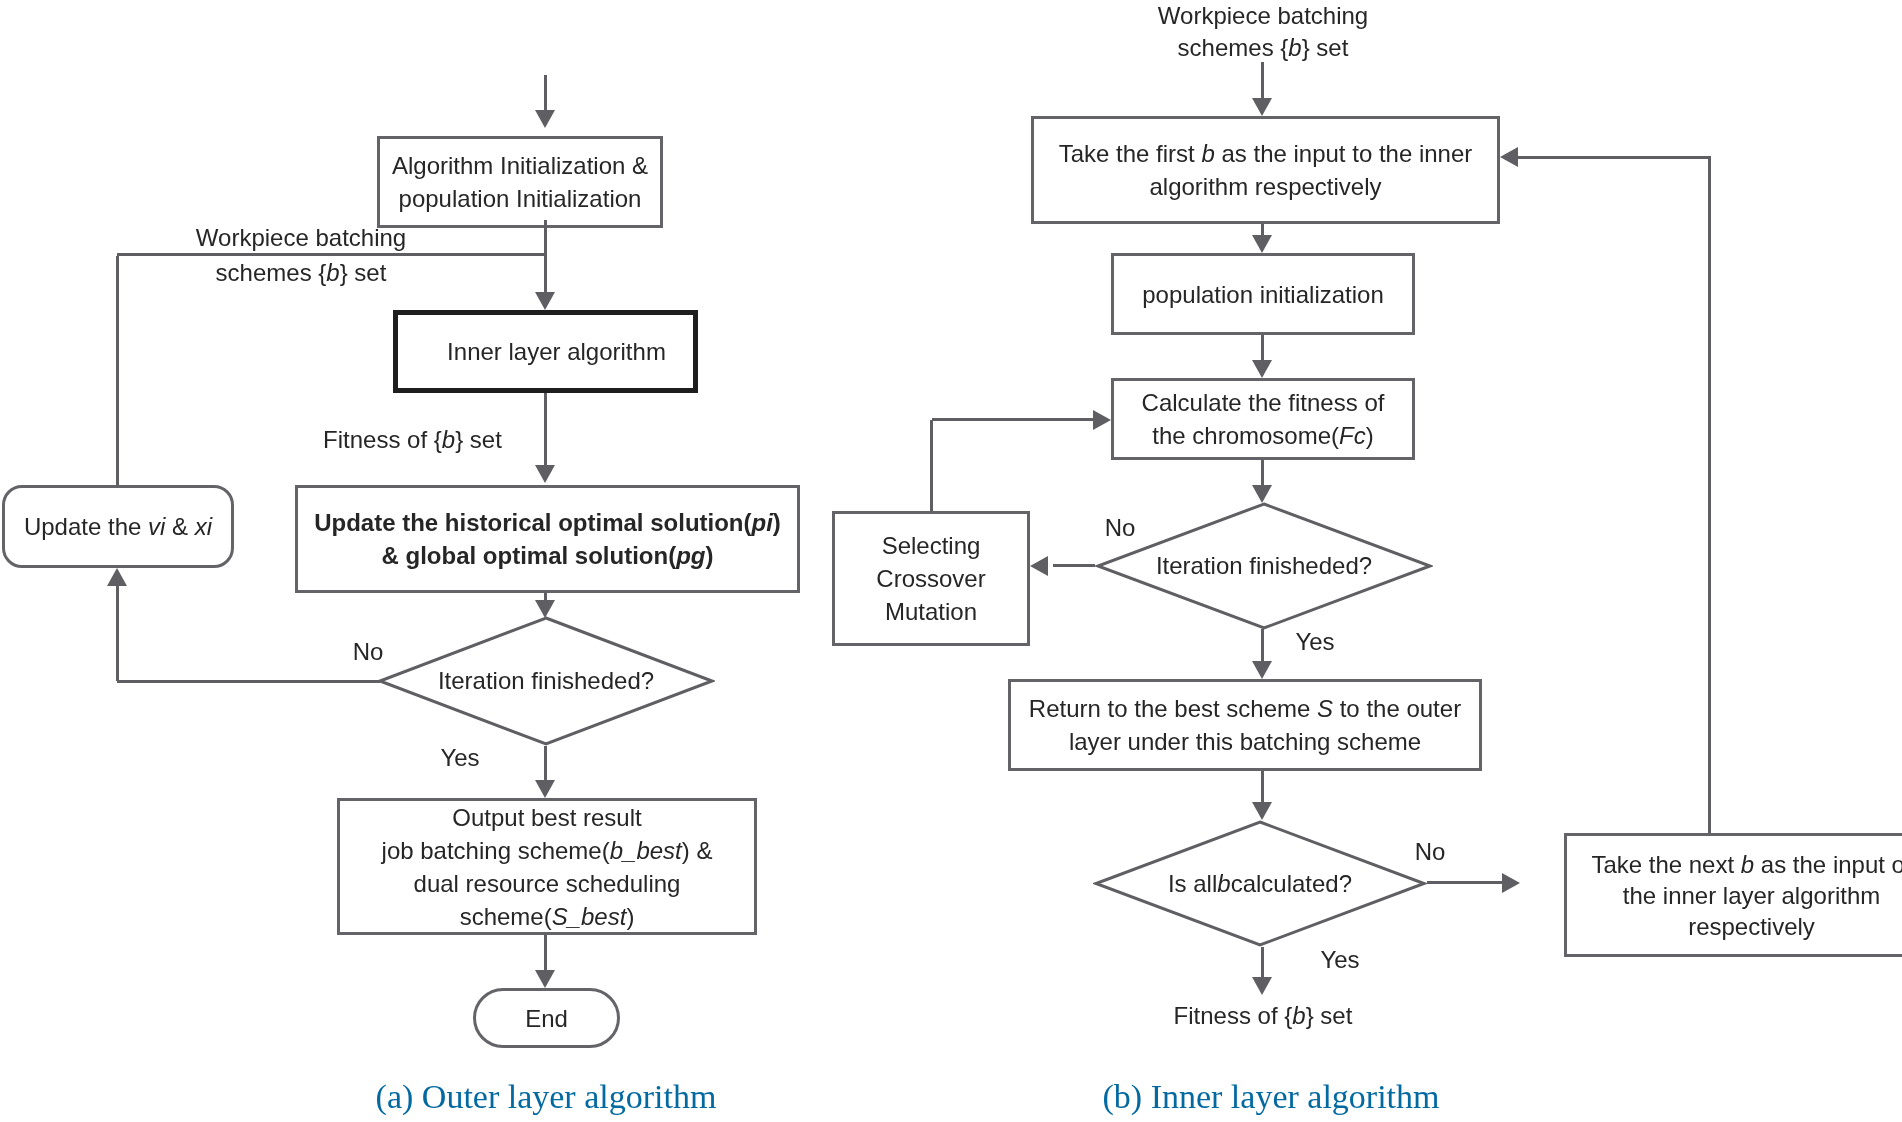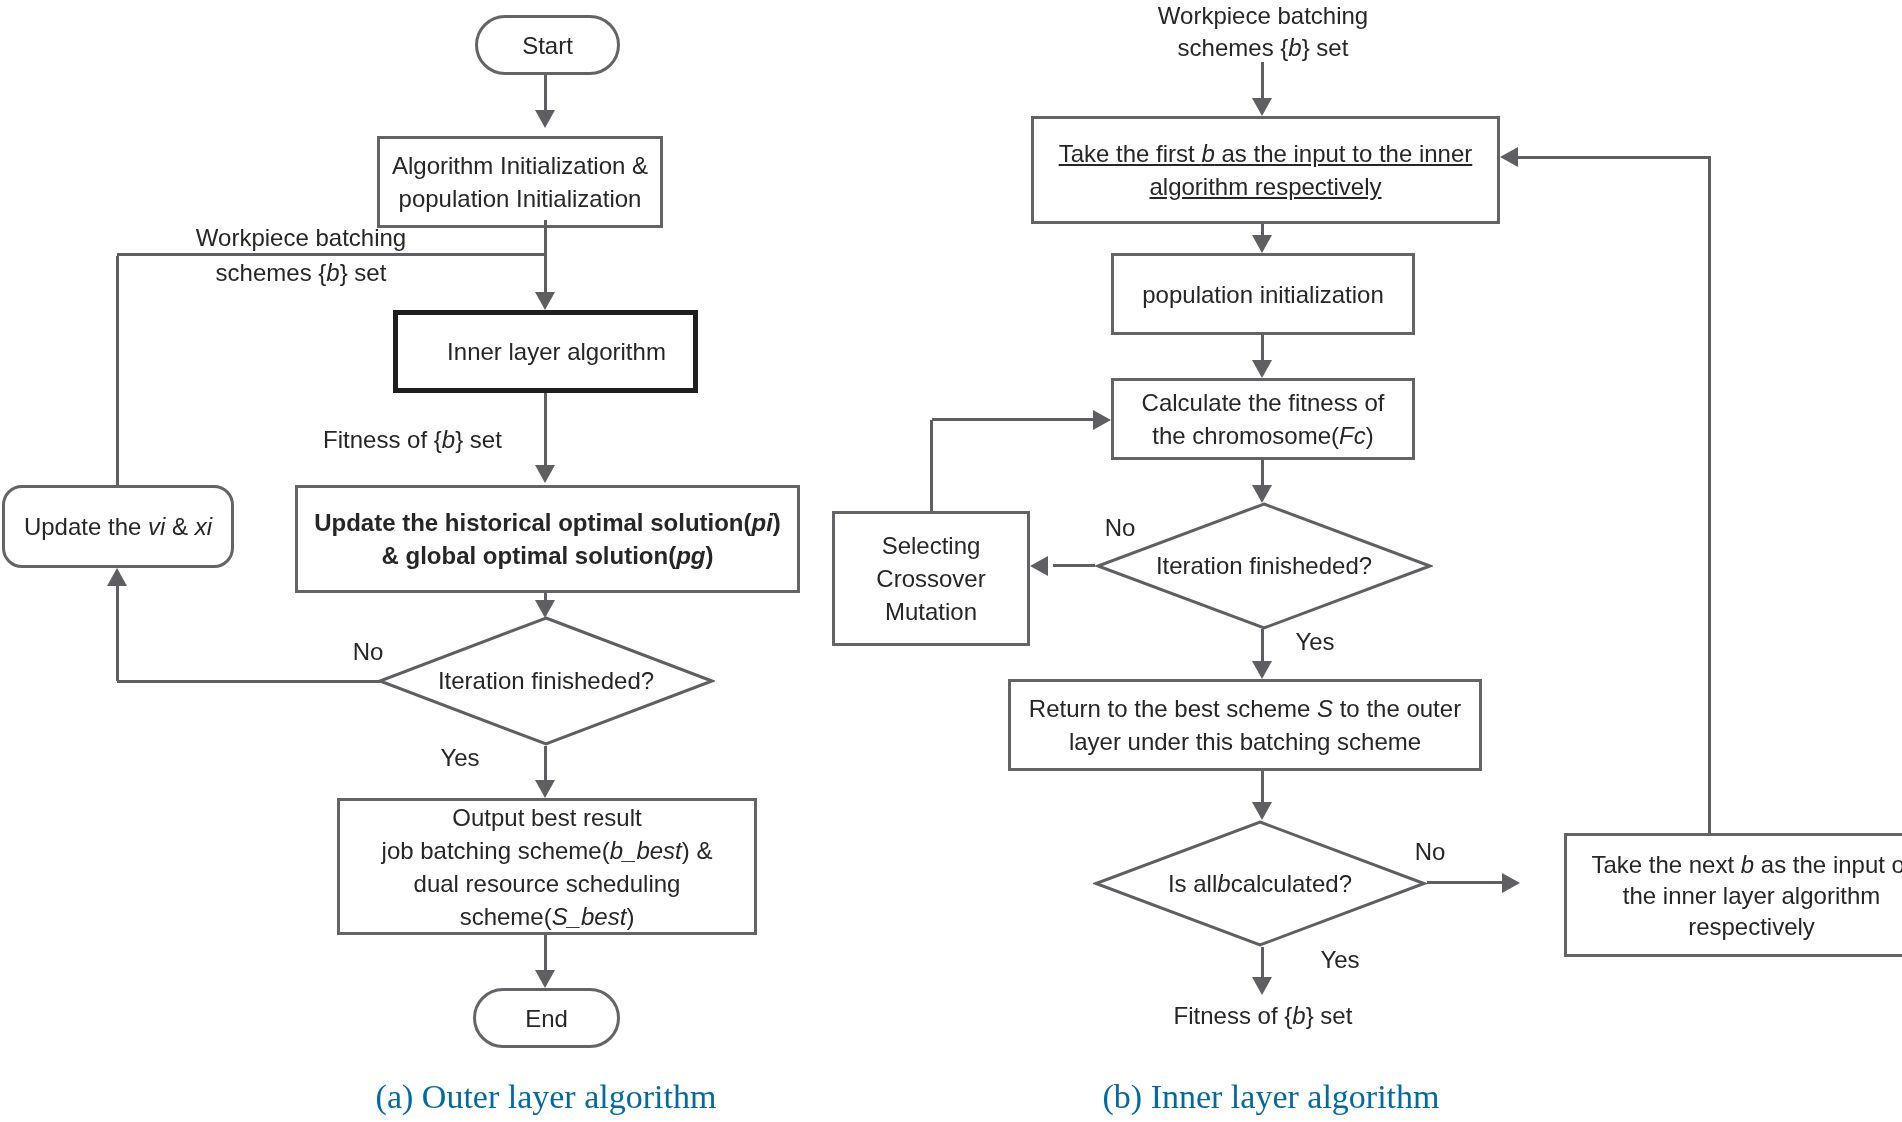--- a/index.html
+++ b/index.html
@@ -29,23 +29,20 @@
                   align-items:center;justify-content:center;font-size:24px;white-space:nowrap;}
   .fig-caption{position:absolute;font-family:Liberation Serif, serif;font-size:34px;
                color:#0369a1;text-align:center;white-space:nowrap;}
   i{font-style:italic;}
 </style>
 </head>
 <body>
 
 <div class="canvas">
 
-  <div class="node oval" style="left:475px;top:15px;width:145px;height:60px;">
-    <div>Start</div>
-  </div>
 
   <div class="vline" style="left:544px;top:75px;height:37px;"></div>
   <div class="arr down" style="left:535px;top:110px;"></div>
 
   <div class="node" style="left:377px;top:136px;width:286px;height:92px;">
     <div>Algorithm Initialization &amp;</div>
     <div>population Initialization</div>
   </div>
 
   <div class="vline" style="left:544px;top:220px;height:72px;"></div>
@@ -108,21 +105,21 @@
   </div>
 
   <div class="fig-caption" style="left:296px;top:1078px;width:500px;">(a) Outer layer algorithm</div>
 
   <div class="lbl" style="left:1113px;top:0px;width:300px;"><span>Workpiece batching</span></div>
   <div class="lbl" style="left:1113px;top:32px;width:300px;"><span>schemes {</span><i>b</i><span>} set</span></div>
 
   <div class="vline" style="left:1261px;top:62px;height:36px;"></div>
   <div class="arr down" style="left:1252px;top:98px;"></div>
 
-  <div class="node" style="left:1031px;top:116px;width:469px;height:108px;text-decoration:underline;">
+  <div class="node" style="left:1031px;top:116px;width:469px;height:108px;">
     <div><span>Take the first </span><i>b</i><span> as the input to the inner</span></div>
     <div>algorithm respectively</div>
   </div>
 
   <div class="hline" style="left:1518px;top:156px;width:193px;"></div>
   <div class="arr left" style="left:1500px;top:147px;"></div>
   <div class="vline" style="left:1708px;top:157px;height:676px;"></div>
 
   <div class="vline" style="left:1261px;top:224px;height:11px;"></div>
   <div class="arr down" style="left:1252px;top:235px;"></div>

